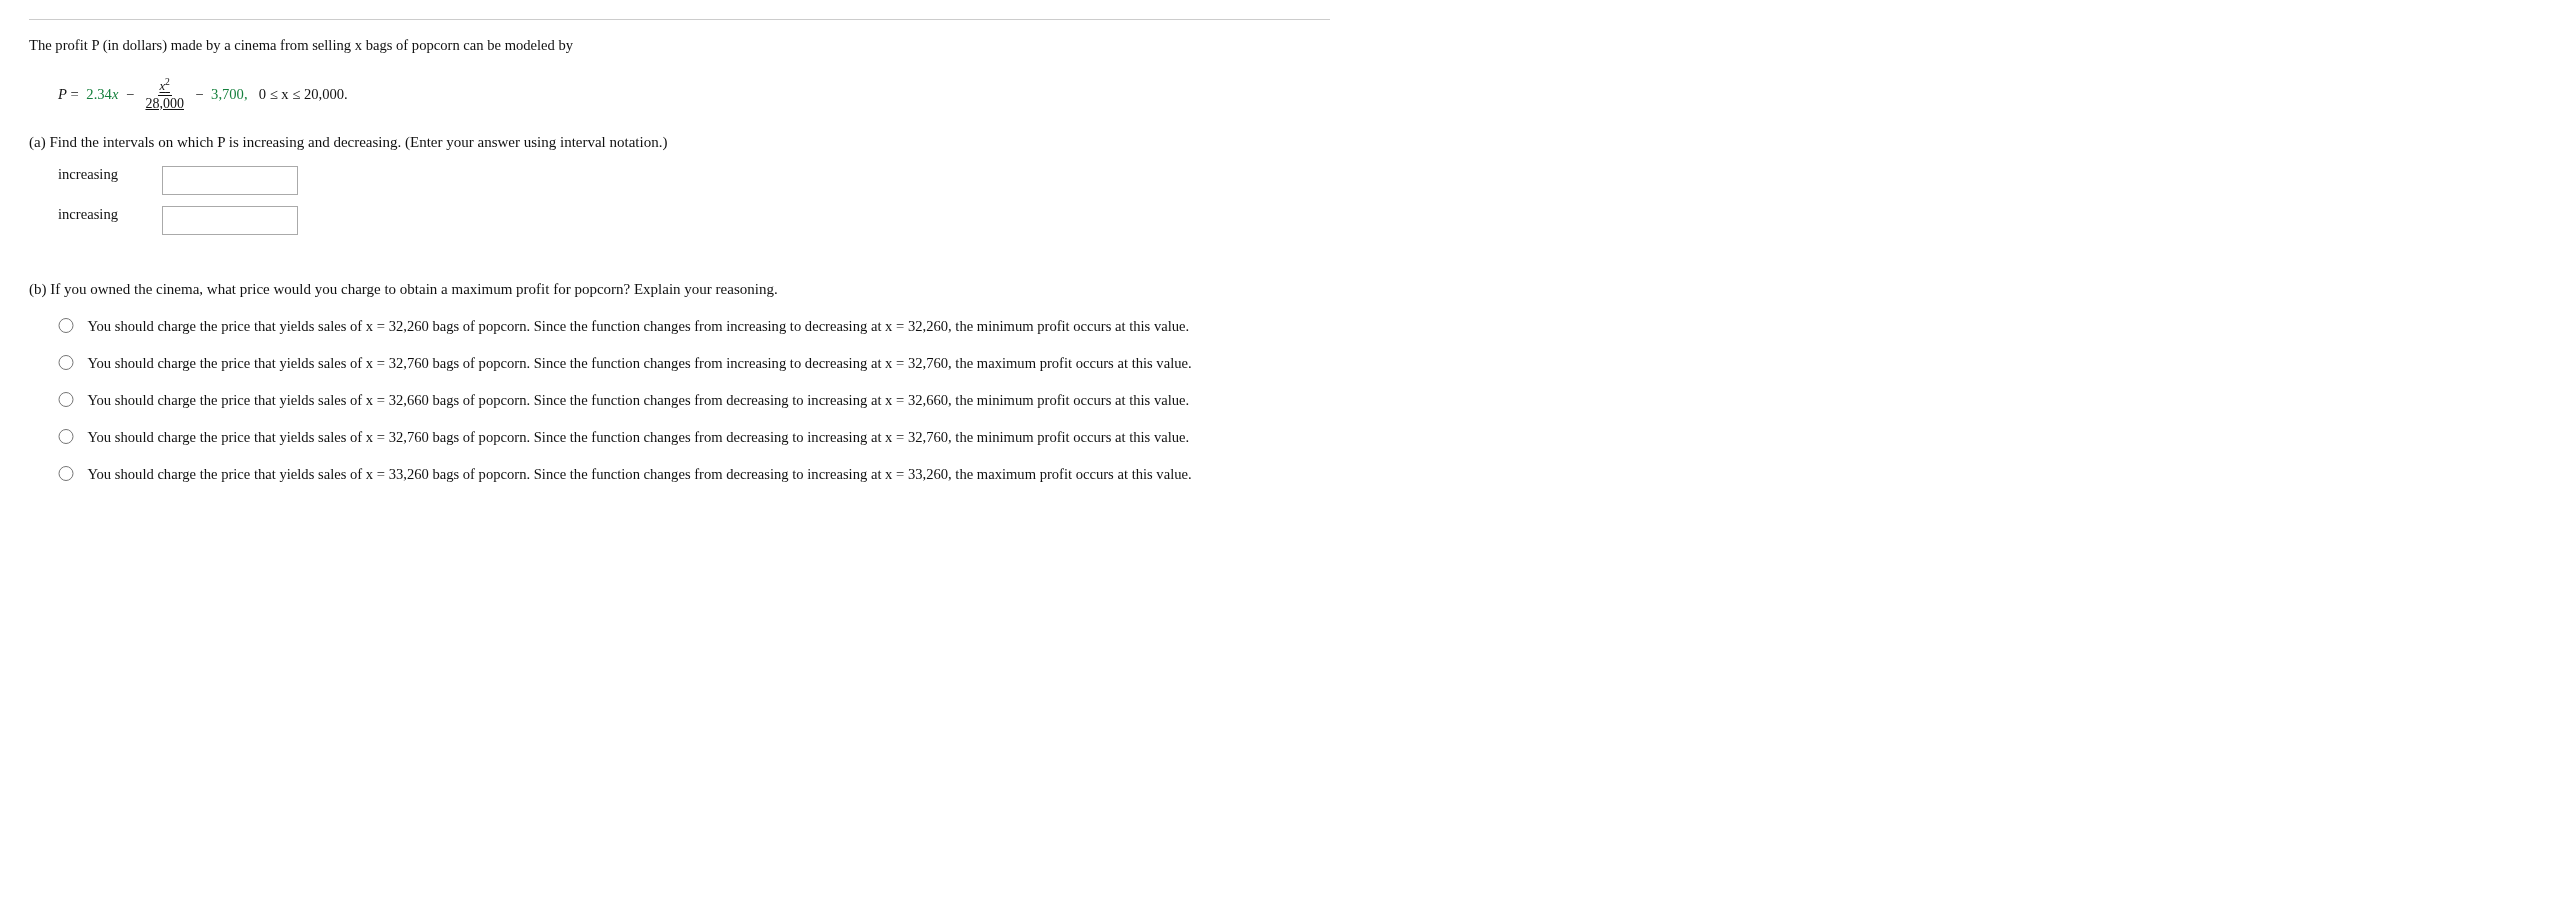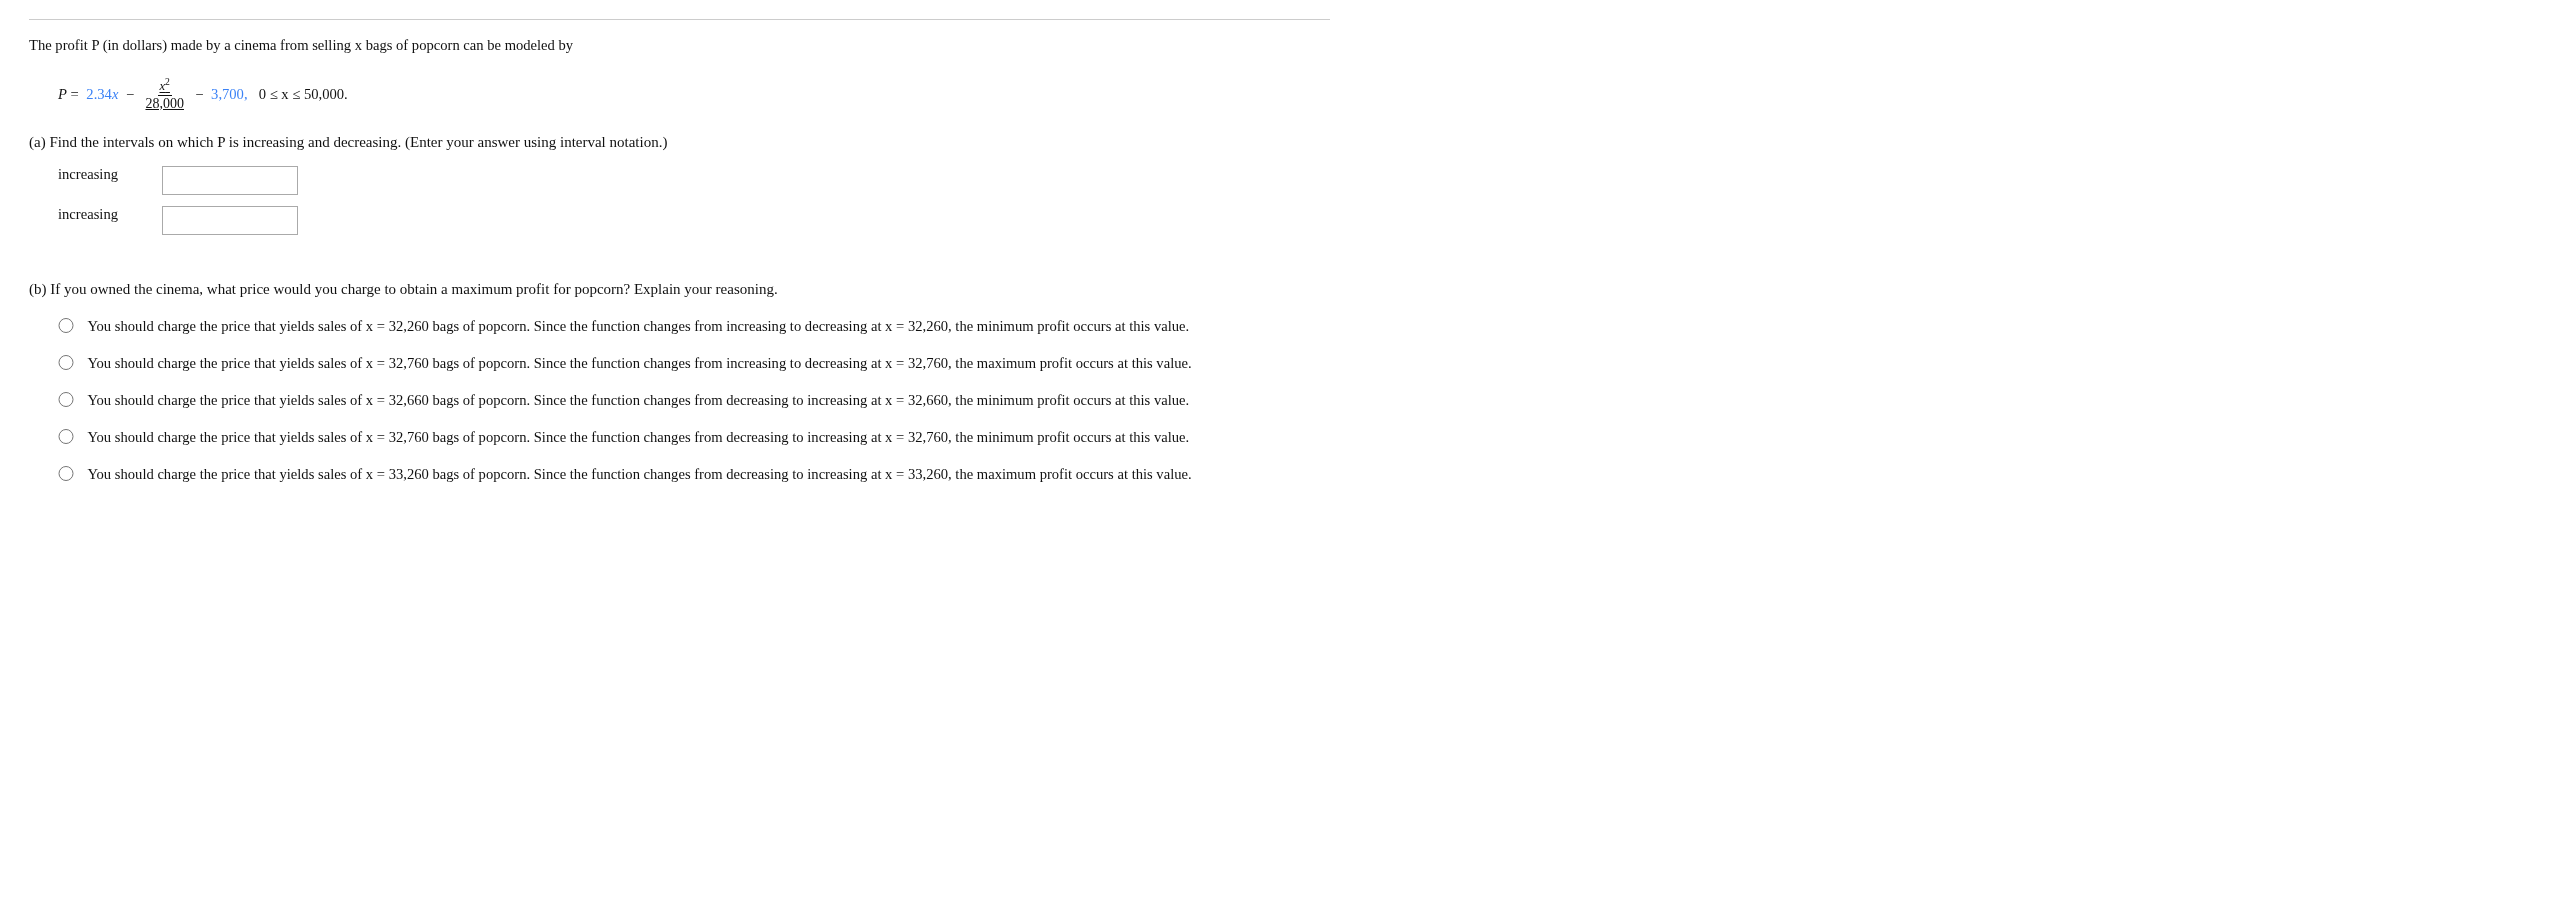--- a/index.html
+++ b/index.html
@@ -21,21 +21,21 @@
       line-height: 1.6;
       font-family: Liberation Serif, serif;
     }
     .formula-line {
       margin: 7.8px 0 17.5px 29px;
       font-size: 14.6px;
       display: flex;
       align-items: center;
       gap: 3.9px;
     }
-    .red { color: #3b82f6; }
+    .red { color: #15803d; }
     .fraction {
       display: inline-flex;
       flex-direction: column;
       align-items: center;
       vertical-align: middle;
       margin: 0 1.9px;
       font-size: 12.6px;
       line-height: 1.2;
       text-decoration: underline;
     }
@@ -116,21 +116,21 @@
 <div class="formula-line">
   <span><em>P</em> =</span>
   <span class="red">&nbsp;<span>2.34</span><em>x</em></span>
   <span>&nbsp;−&nbsp;</span>
   <span class="fraction">
     <span class="numerator"><em>x</em><span class="superscript">2</span></span>
     <span class="denominator">28,000</span>
   </span>
   <span>&nbsp;−&nbsp;</span>
   <span class="red">3,700,</span>
-  <span>&nbsp;&nbsp;<span>0 ≤ x ≤ 50,000.</span></span>
+  <span>&nbsp;&nbsp;<span>0 ≤ x ≤ 20,000.</span></span>
 </div>
 
 <div class="part-label">
   <span>(a) Find the intervals on which P is increasing and decreasing. (Enter your answer using interval notation.)</span>
 </div>
 
 <div class="input-row">
   <span class="input-label">increasing</span>
   <input class="answer-input" type="text" value="" style="">
 </div>

